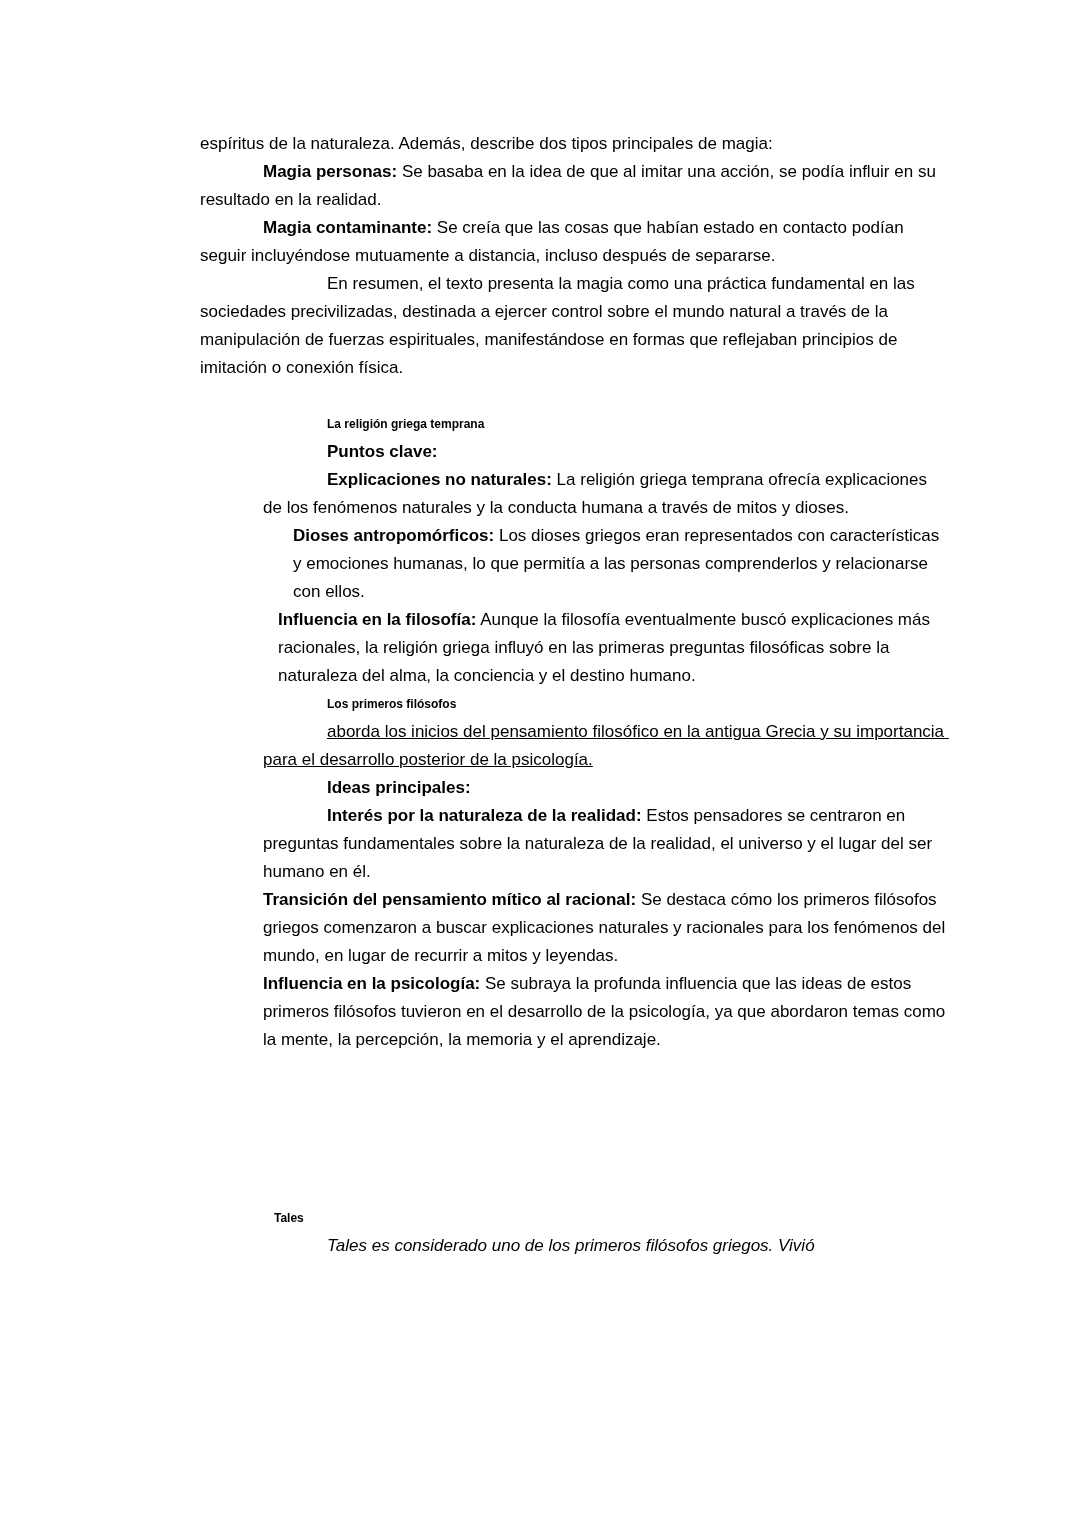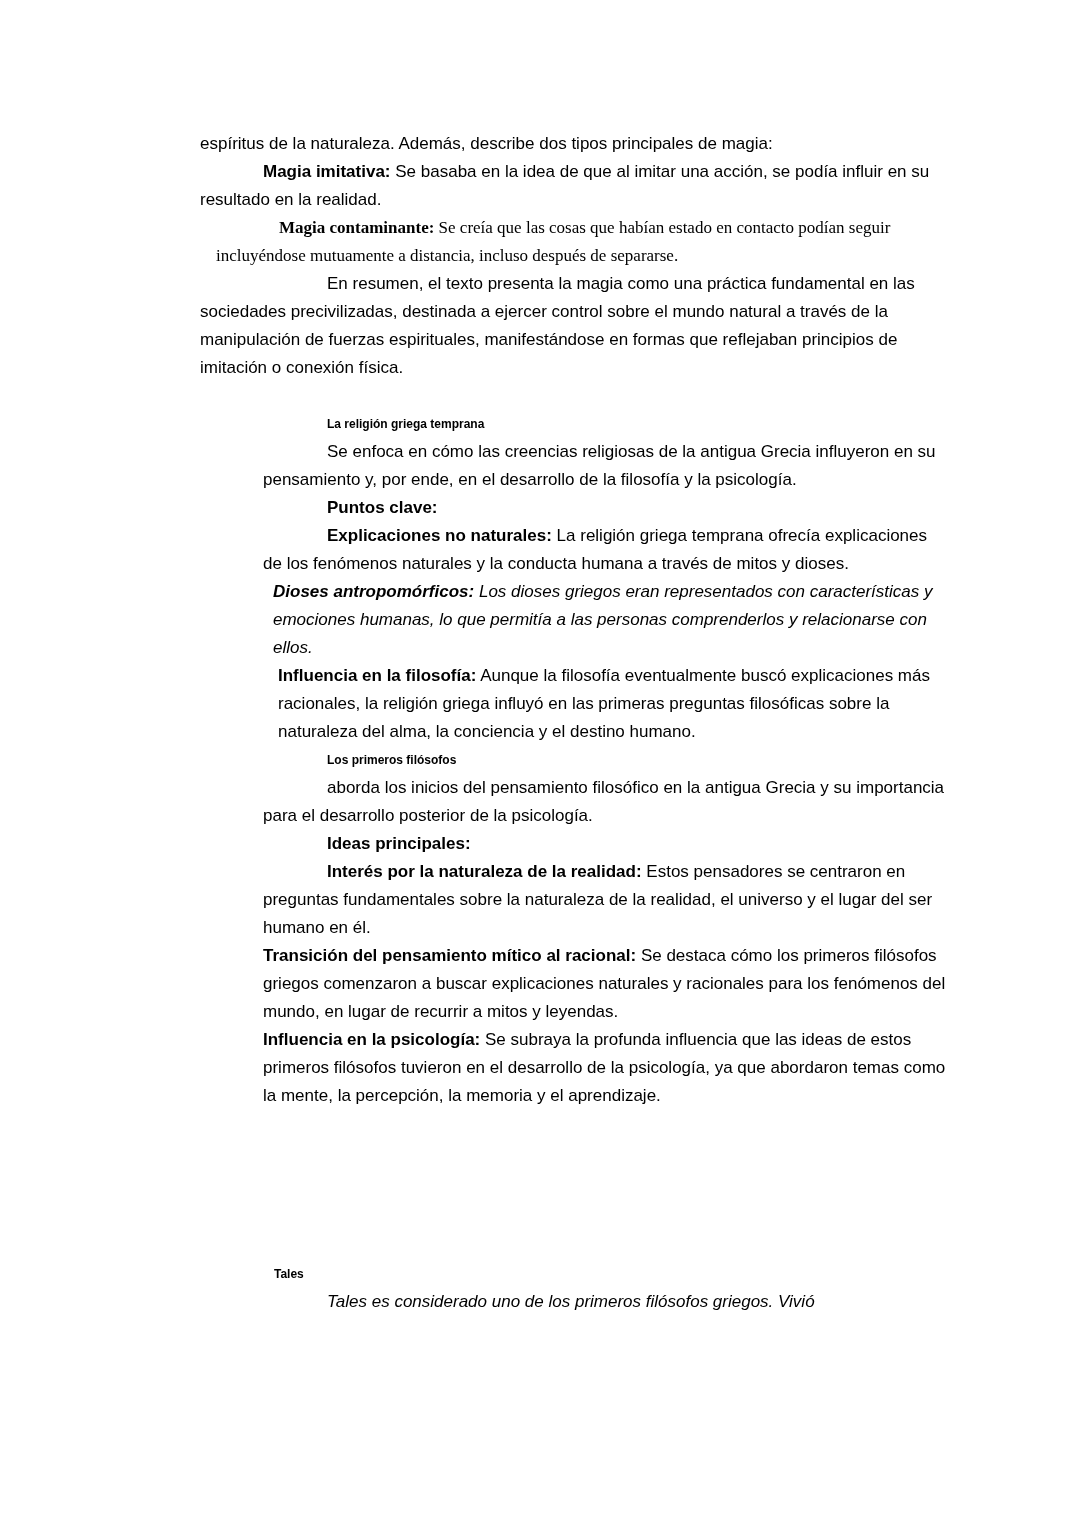--- a/index.html
+++ b/index.html
@@ -34,31 +34,30 @@
     font-weight: bold;
   }
   .para strong { font-weight: bold; }
 </style>
 </head>
 <body>
 
 <div class="page">
   <div class="content">
       <p class="para" style="margin-left: 0px; text-indent: 0px;"><span>espíritus de la naturaleza. Además, describe dos tipos principales de magia:</span></p>
-      <p class="para" style="margin-left: 0px; text-indent: 63px;"><strong>Magia imitativa:</strong><span> Se basaba en la idea de que al imitar una acción, se podía influir en su resultado en la realidad.</span></p>
-      <p class="para" style="margin-left: 16px; text-indent: 63px; font-family: Liberation Serif, serif;"><strong>Magia contaminante:</strong><span> Se creía que las cosas que habían estado en contacto podían seguir incluyéndose mutuamente a distancia, incluso después de separarse.</span></p>
+      <p class="para" style="margin-left: 0px; text-indent: 63px;"><strong>Magia personas:</strong><span> Se basaba en la idea de que al imitar una acción, se podía influir en su resultado en la realidad.</span></p>
+      <p class="para" style="margin-left: 0px; text-indent: 63px;"><strong>Magia contaminante:</strong><span> Se creía que las cosas que habían estado en contacto podían seguir incluyéndose mutuamente a distancia, incluso después de separarse.</span></p>
       <p class="para" style="margin-left: 0px; text-indent: 127px;"><span>En resumen, el texto presenta la magia como una práctica fundamental en las sociedades precivilizadas, destinada a ejercer control sobre el mundo natural a través de la manipulación de fuerzas espirituales, manifestándose en formas que reflejaban principios de imitación o conexión física.</span></p>
       <p class="para heading" style="margin-left: 127px; text-indent: 0px; margin-top: 28px;"><strong>La religión griega temprana</strong></p>
-      <p class="para" style="margin-left: 63px; text-indent: 64px;"><span>Se enfoca en cómo las creencias religiosas de la antigua Grecia influyeron en su pensamiento y, por ende, en el desarrollo de la filosofía y la psicología.</span></p>
       <p class="para" style="margin-left: 63px; text-indent: 64px;"><strong>Puntos clave:</strong></p>
       <p class="para" style="margin-left: 63px; text-indent: 64px;"><strong>Explicaciones no naturales:</strong><span> La religión griega temprana ofrecía explicaciones de los fenómenos naturales y la conducta humana a través de mitos y dioses.</span></p>
-      <p class="para" style="margin-left: 73px; text-indent: 0px; font-style: italic;"><strong>Dioses antropomórficos:</strong><span> Los dioses griegos eran representados con características y emociones humanas, lo que permitía a las personas comprenderlos y relacionarse con ellos.</span></p>
+      <p class="para" style="margin-left: 93px; text-indent: 0px;"><strong>Dioses antropomórficos:</strong><span> Los dioses griegos eran representados con características y emociones humanas, lo que permitía a las personas comprenderlos y relacionarse con ellos.</span></p>
       <p class="para" style="margin-left: 78px; text-indent: 0px;"><strong>Influencia en la filosofía:</strong><span> Aunque la filosofía eventualmente buscó explicaciones más racionales, la religión griega influyó en las primeras preguntas filosóficas sobre la naturaleza del alma, la conciencia y el destino humano.</span></p>
       <p class="para heading" style="margin-left: 127px; text-indent: 0px;"><strong>Los primeros filósofos</strong></p>
-      <p class="para" style="margin-left: 63px; text-indent: 64px;"><span>aborda los inicios del pensamiento filosófico en la antigua Grecia y su importancia para el desarrollo posterior de la psicología.</span></p>
+      <p class="para" style="margin-left: 63px; text-indent: 64px; text-decoration: underline;"><span>aborda los inicios del pensamiento filosófico en la antigua Grecia y su importancia para el desarrollo posterior de la psicología.</span></p>
       <p class="para" style="margin-left: 63px; text-indent: 64px;"><strong>Ideas principales:</strong></p>
       <p class="para" style="margin-left: 63px; text-indent: 64px;"><strong>Interés por la naturaleza de la realidad:</strong><span> Estos pensadores se centraron en preguntas fundamentales sobre la naturaleza de la realidad, el universo y el lugar del ser humano en él.</span></p>
       <p class="para" style="margin-left: 63px; text-indent: 0px;"><strong>Transición del pensamiento mítico al racional:</strong><span> Se destaca cómo los primeros filósofos griegos comenzaron a buscar explicaciones naturales y racionales para los fenómenos del mundo, en lugar de recurrir a mitos y leyendas.</span></p>
       <p class="para" style="margin-left: 63px; text-indent: 0px;"><strong>Influencia en la psicología:</strong><span> Se subraya la profunda influencia que las ideas de estos primeros filósofos tuvieron en el desarrollo de la psicología, ya que abordaron temas como la mente, la percepción, la memoria y el aprendizaje.</span></p>
       <p class="para heading" style="margin-left: 74px; text-indent: 0px; margin-top: 150px;"><strong>Tales</strong></p>
       <p class="para" style="margin-left: 127px; text-indent: 0px; font-style: italic;"><span>Tales es considerado uno de los primeros filósofos griegos. Vivió</span></p>
     </div>
 </div>
 
 </body></html>

